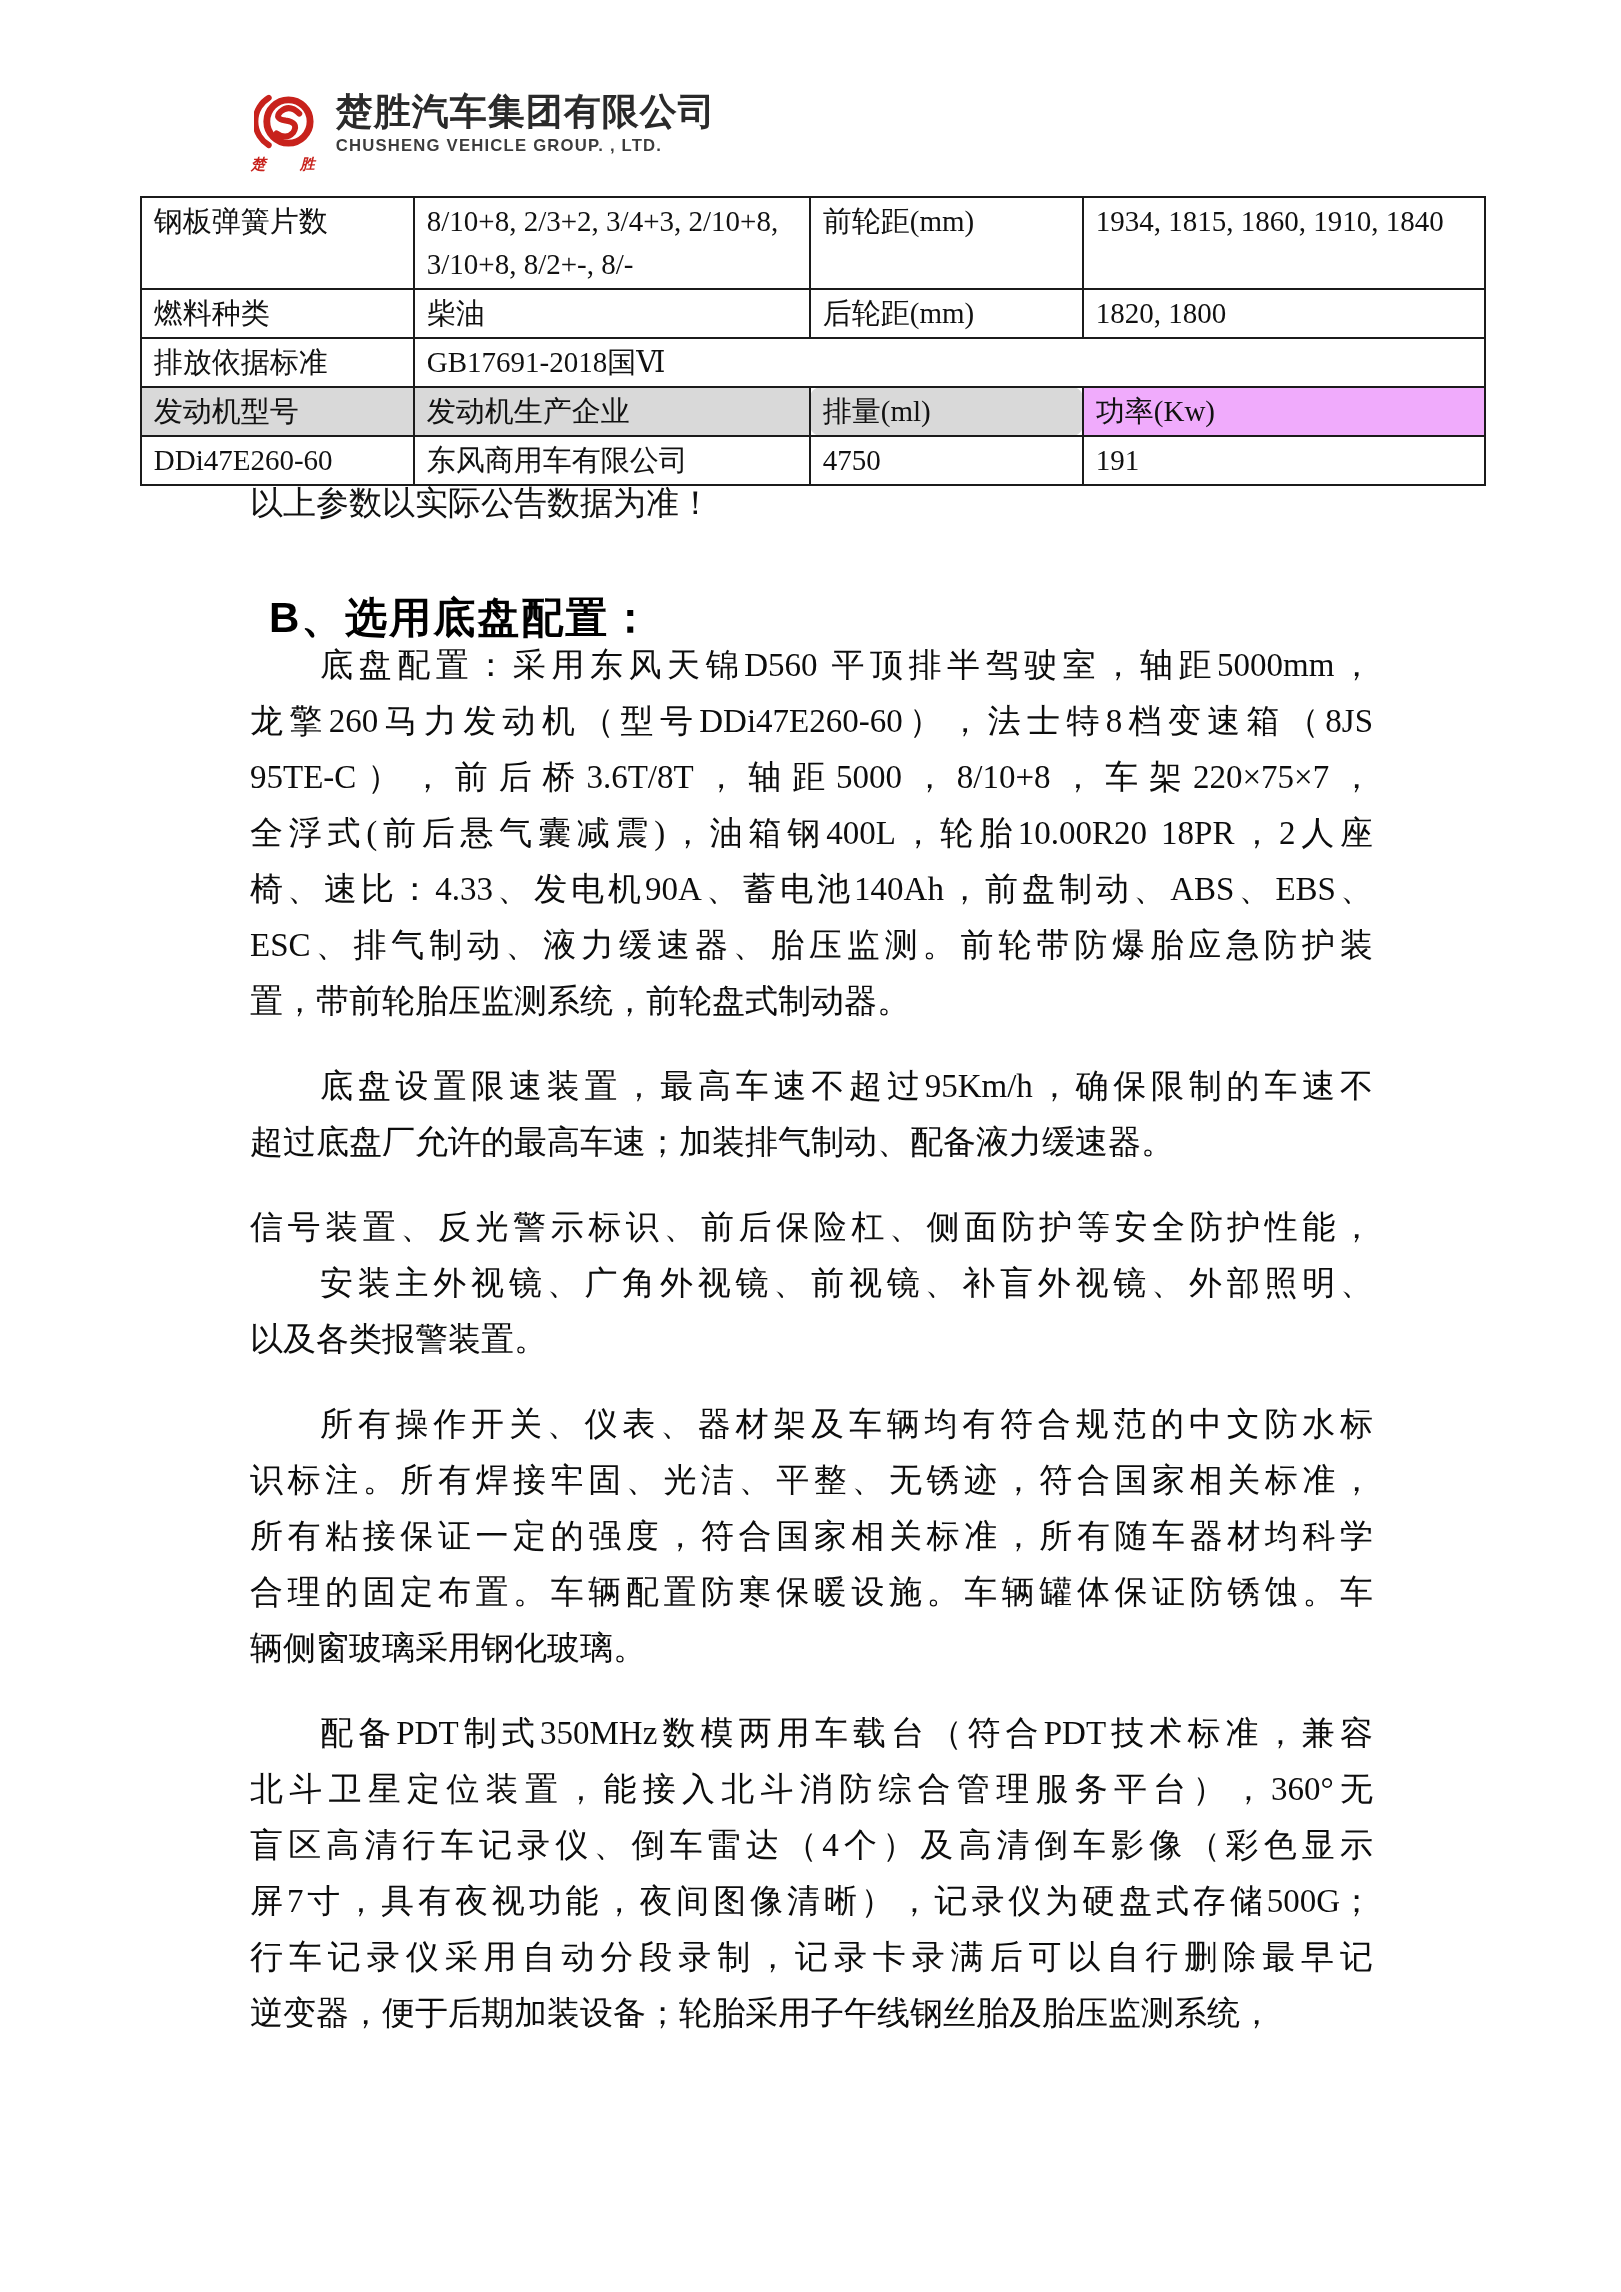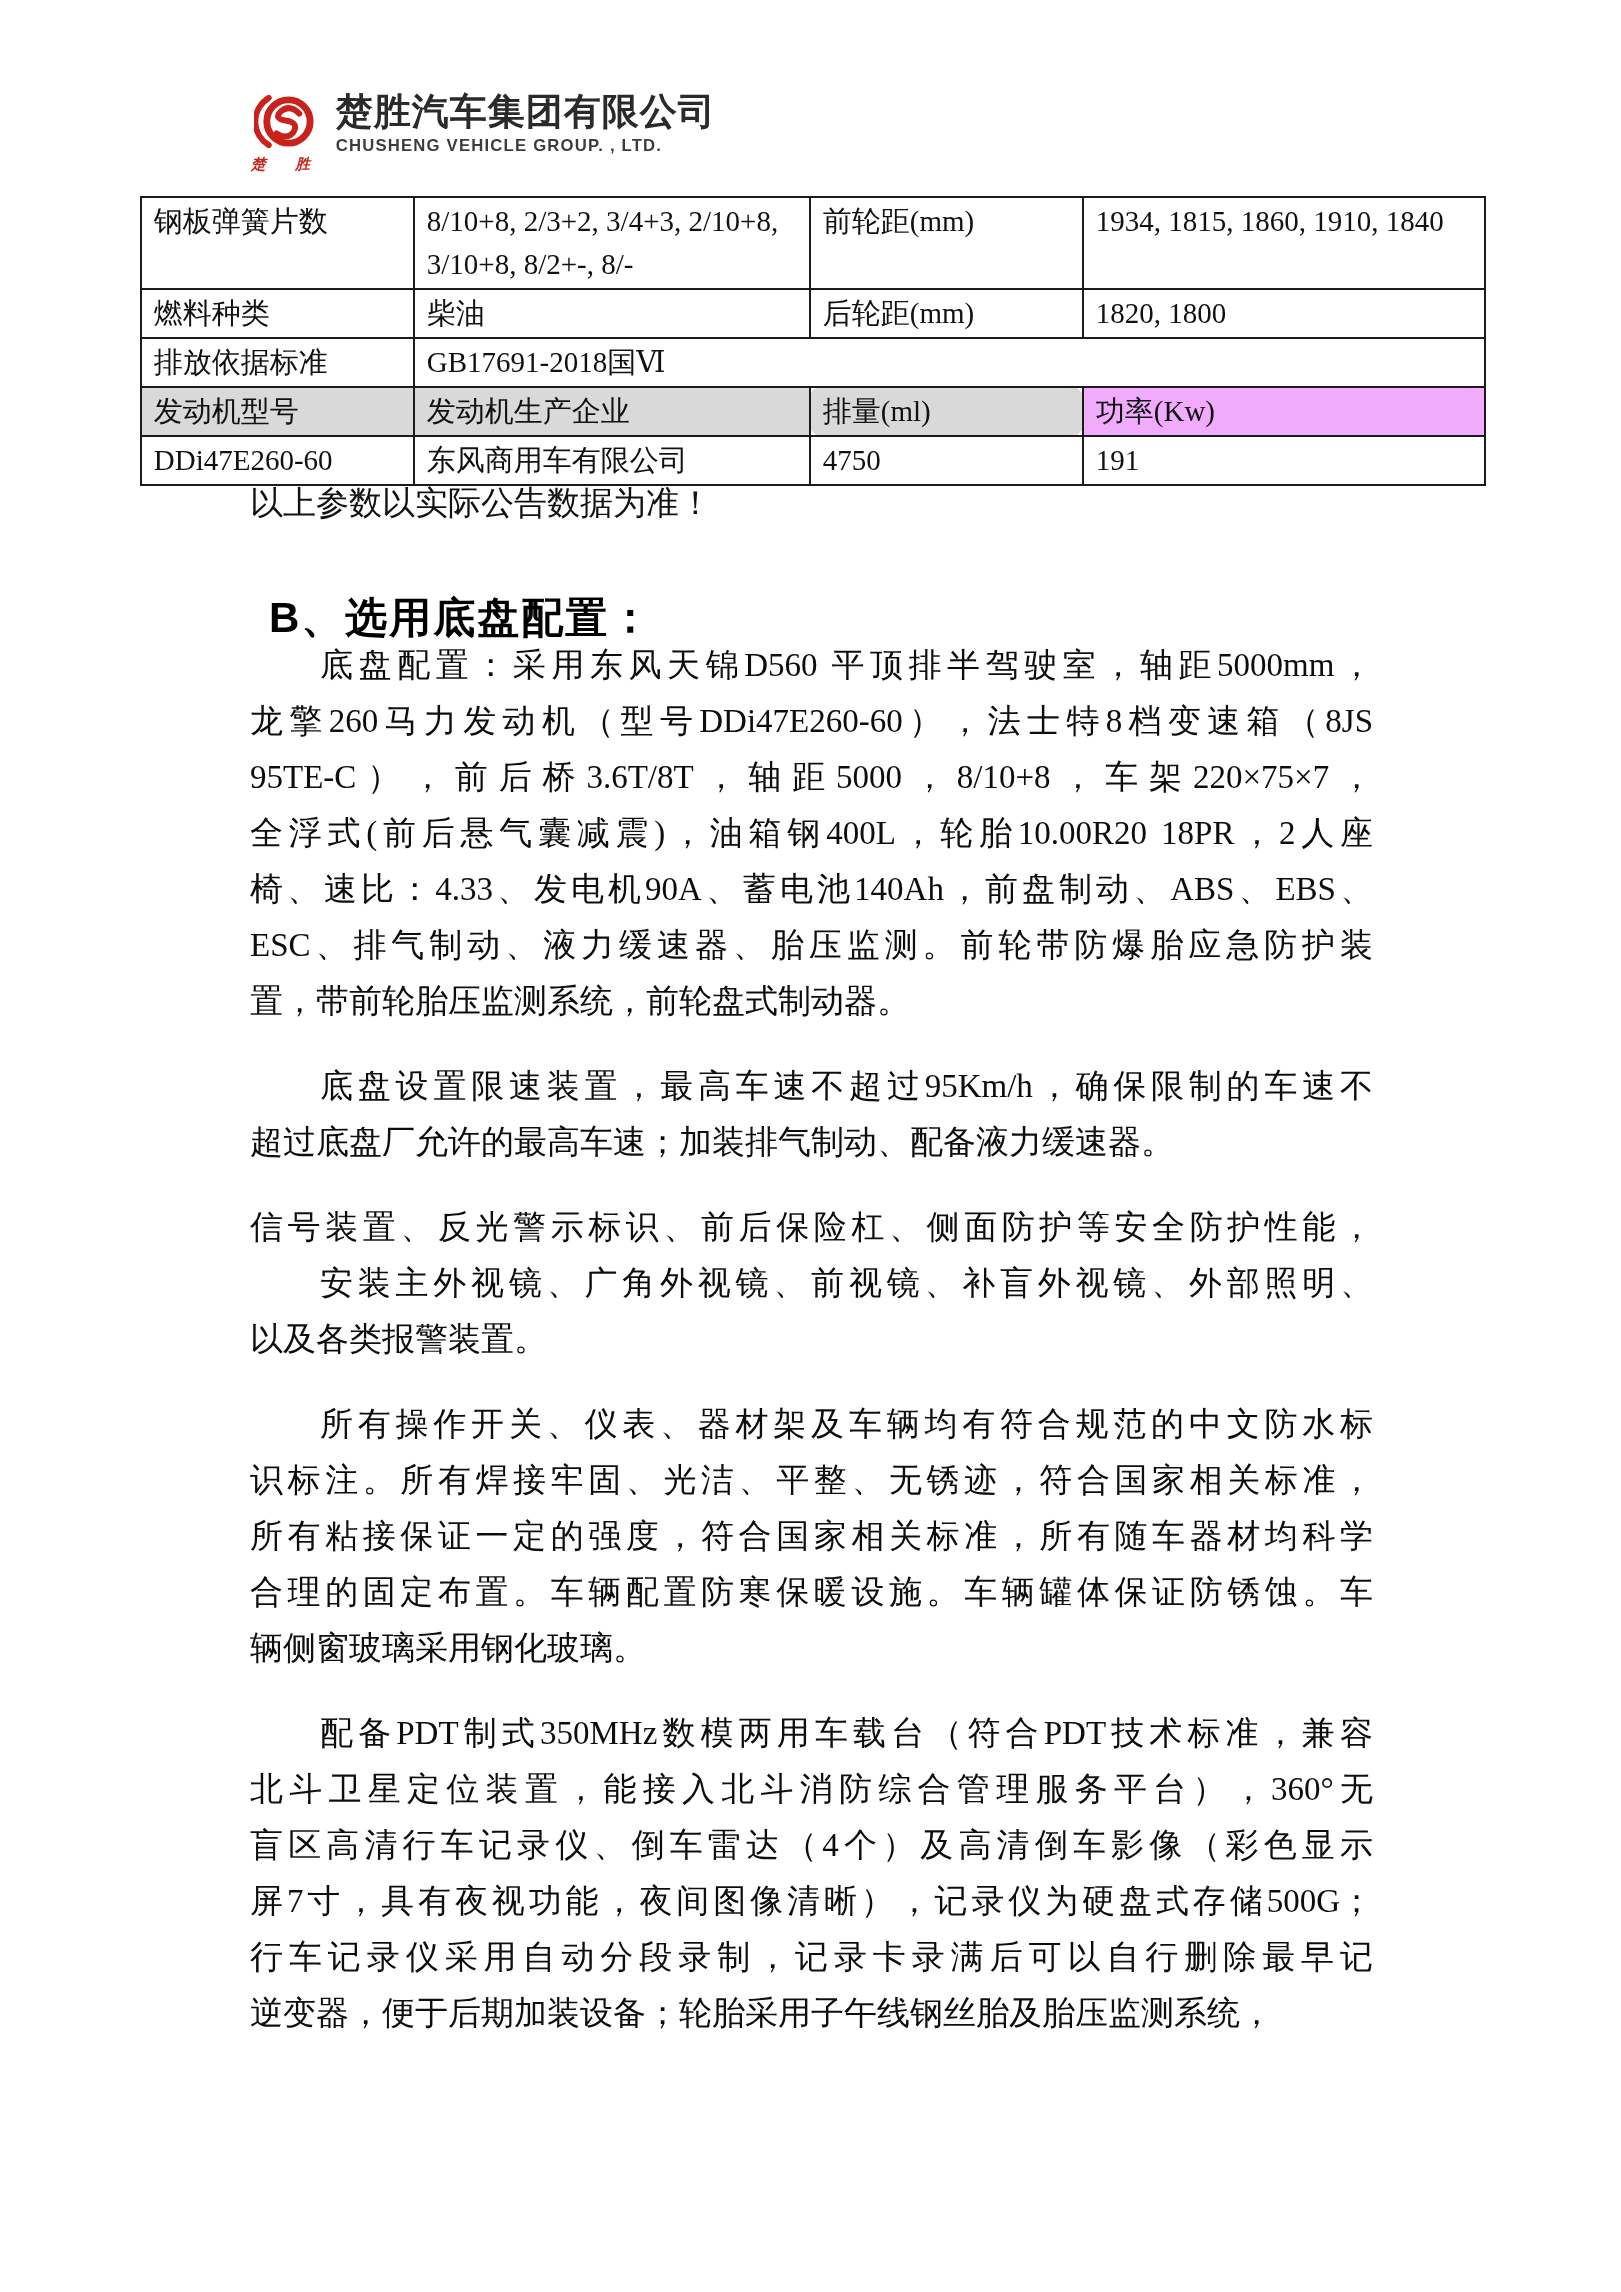--- a/index.html
+++ b/index.html
@@ -10,21 +10,21 @@
     font-family:"Liberation Serif","DejaVu Serif",serif;
     color:#111;
   }
   .page{position:absolute;inset:0;overflow:hidden;}
 
   
   .logo{position:absolute;left:251px;top:90px;display:flex;align-items:flex-start;}
   .emblem{width:69px;text-align:center;color:#c8221c;}
   .emblem svg{display:block;margin:0 auto;}
   .emblem-chars{
-    font-family:Liberation Sans, sans-serif;
+    font-family:Liberation Mono, monospace;
     font-size:14.7px;font-weight:bold;font-style:italic;
     letter-spacing:12.7px;margin-top:2px;white-space:nowrap;
   }
   .logo-text{margin-left:15.7px;}
   .company-zh{
     font-family:"Liberation Sans","DejaVu Sans",sans-serif;
     font-size:37px;font-weight:bold;color:#2a2a2a;letter-spacing:1px;line-height:43px;
   }
   .company-en{
     font-family:"Liberation Sans","DejaVu Sans",sans-serif;

